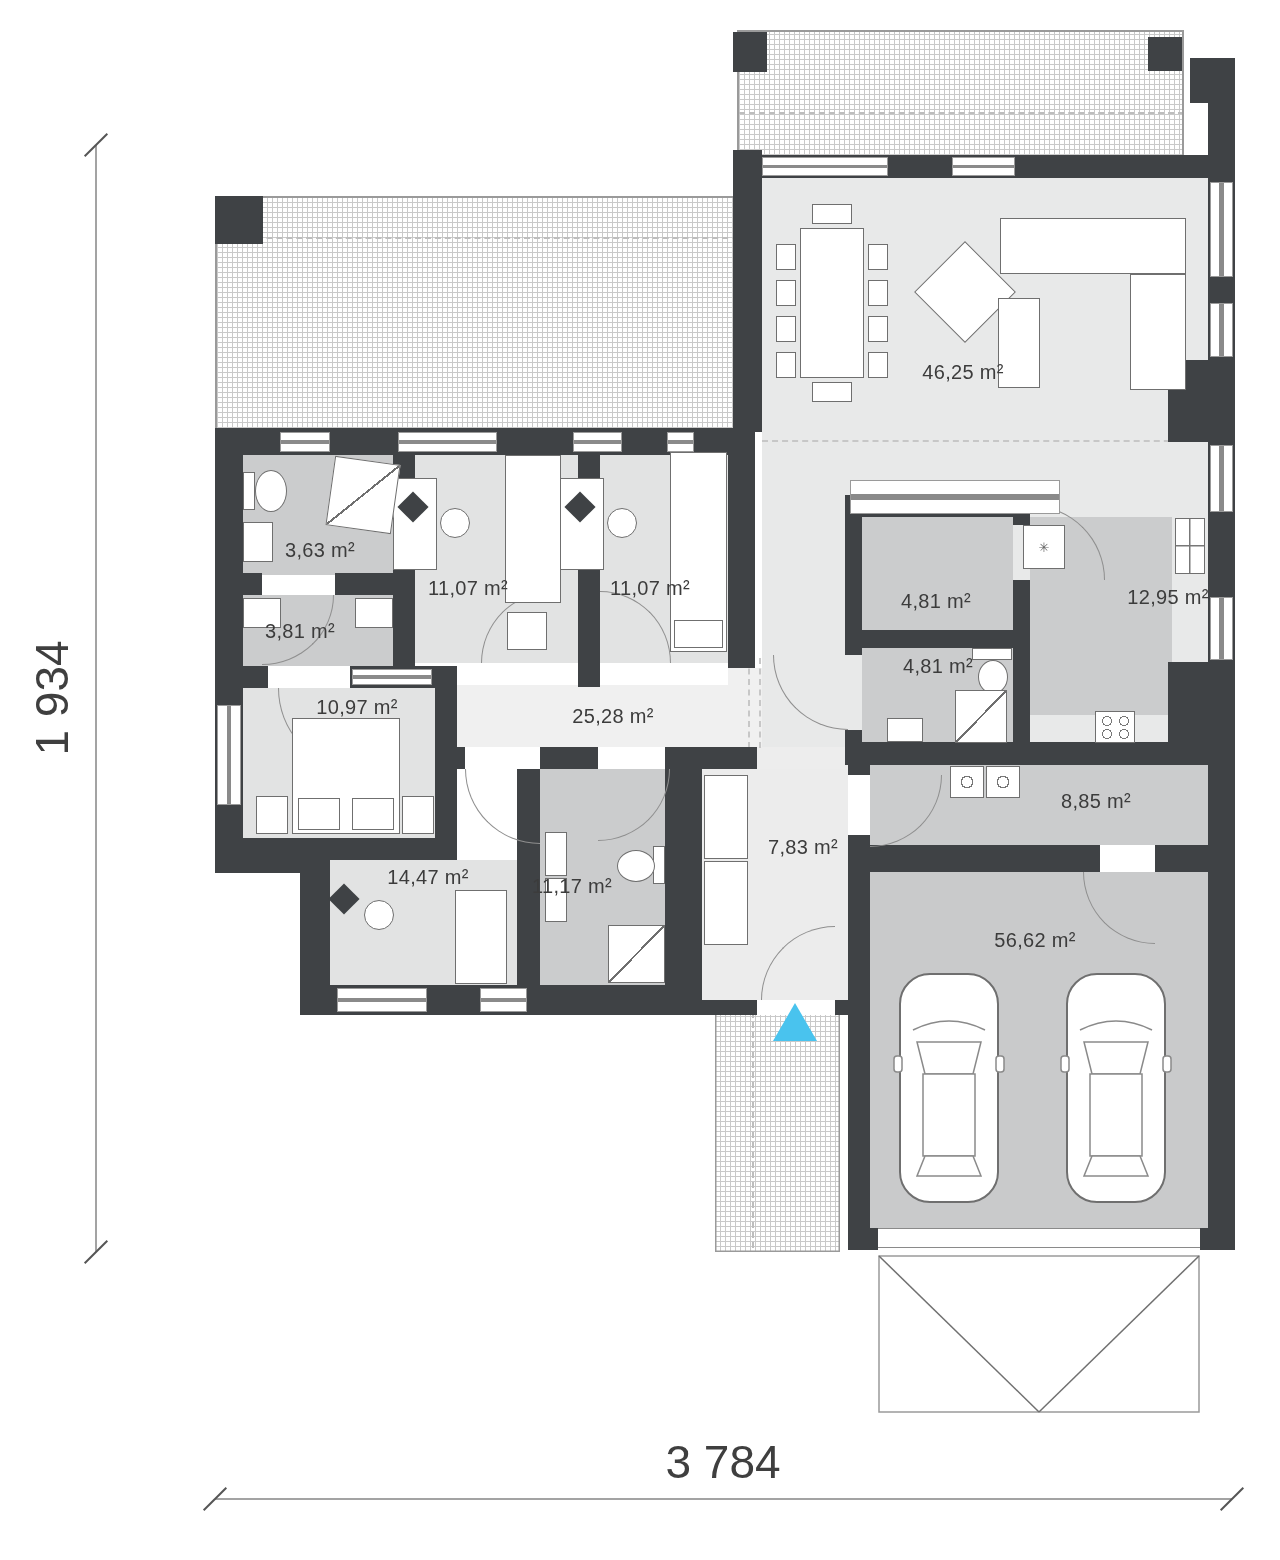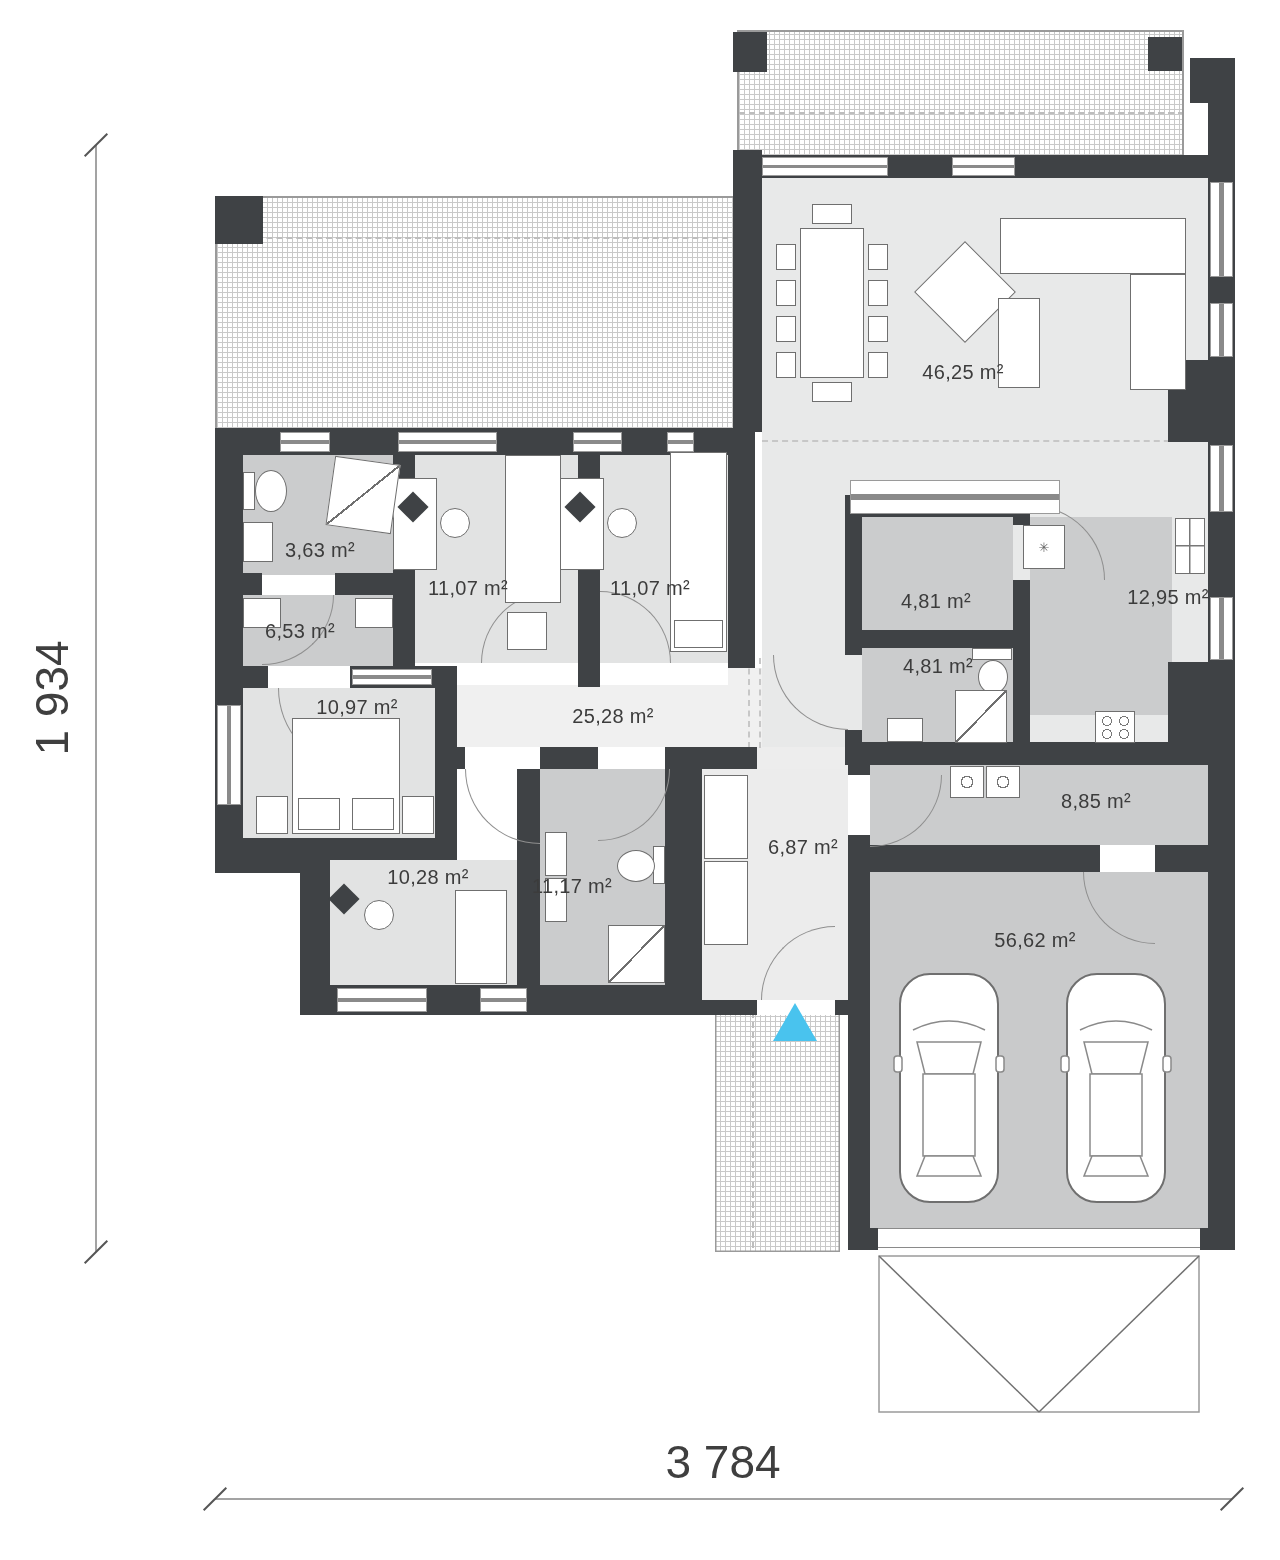--- a/index.html
+++ b/index.html
@@ -240,28 +240,28 @@
   <svg style="position:absolute;left:878px;top:1250px" width="322" height="164" viewBox="0 0 322 164">
     <rect x="1" y="6" width="320" height="156" fill="#fff" stroke="#9a9a9a" stroke-width="1.5"></rect>
     <line x1="1" y1="6" x2="161" y2="162" stroke="#707070" stroke-width="1.5"></line>
     <line x1="321" y1="6" x2="161" y2="162" stroke="#707070" stroke-width="1.5"></line>
   </svg>
 
   <div class="tri" style="left:773px;top:1003px"></div>
 
   <div class="rl" style="left:963px;top:372px">46,25 m²</div>
   <div class="rl" style="left:320px;top:550px">3,63 m²</div>
-  <div class="rl" style="left:300px;top:631px">6,53 m²</div>
+  <div class="rl" style="left:300px;top:631px">3,81 m²</div>
   <div class="rl" style="left:468px;top:588px">11,07 m²</div>
   <div class="rl" style="left:650px;top:588px">11,07 m²</div>
   <div class="rl" style="left:357px;top:707px">10,97 m²</div>
   <div class="rl" style="left:613px;top:716px">25,28 m²</div>
-  <div class="rl" style="left:428px;top:877px">10,28 m²</div>
+  <div class="rl" style="left:428px;top:877px">14,47 m²</div>
   <div class="rl" style="left:572px;top:886px">11,17 m²</div>
-  <div class="rl" style="left:803px;top:847px">6,87 m²</div>
+  <div class="rl" style="left:803px;top:847px">7,83 m²</div>
   <div class="rl" style="left:936px;top:601px">4,81 m²</div>
   <div class="rl" style="left:938px;top:666px">4,81 m²</div>
   <div class="rl" style="left:1168px;top:597px">12,95 m²</div>
   <div class="rl" style="left:1096px;top:801px">8,85 m²</div>
   <div class="rl" style="left:1035px;top:940px">56,62 m²</div>
 
   <div class="dline" style="left:95px;top:145px;width:1.5px;height:1107px"></div>
   <div class="tick" style="left:80px;top:144px"></div>
   <div class="tick" style="left:80px;top:1251px"></div>
   <div class="dim" style="left:52px;top:698px;transform:translate(-50%,-50%) rotate(-90deg)">1 934</div>

